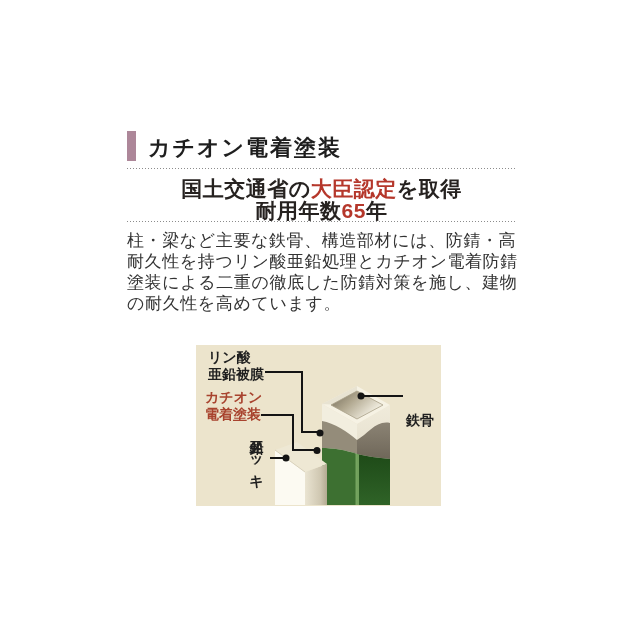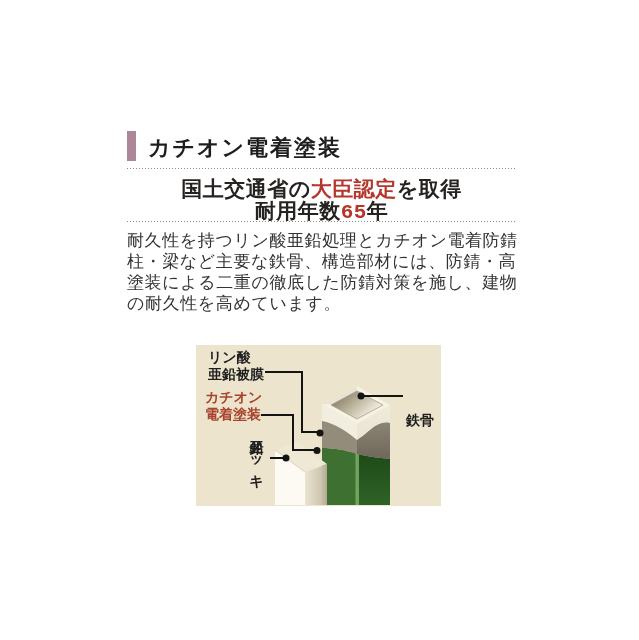--- a/index.html
+++ b/index.html
@@ -10,21 +10,21 @@
   .page-title{position:absolute;left:148px;top:133px;font-size:22px;font-weight:bold;
               color:#1e1e1e;letter-spacing:2px;white-space:nowrap;}
   
   .dotted{position:absolute;left:127px;width:389px;height:2px;
           background-image:repeating-linear-gradient(to right,#8c8c8c 0 1px,transparent 1px 3px);
           background-size:3px 1px;background-repeat:repeat-x;background-position:0 0;}
   .dotted.rule1{top:168px;}
   .dotted.rule2{top:221px;}
   
   .cert-line{position:absolute;left:127px;width:389px;text-align:center;
-             font-family:Liberation Mono, monospace;font-weight:bold;color:#262220;
+             font-family:Liberation Sans, sans-serif;font-weight:bold;color:#262220;
              font-size:21px;letter-spacing:0.5px;white-space:nowrap;}
   .cert-line.l1{top:175px;}
   .cert-line.l2{top:197px;}
   .cert-red{color:#b5372b;}
   
   .body-text{position:absolute;left:127px;top:230px;width:392px;font-size:17px;
              line-height:21px;letter-spacing:0.6px;color:#333333;white-space:nowrap;}
   
   .panel{position:absolute;left:196px;top:345px;width:245px;height:161px;background:#ece4cc;}
   .panel svg{position:absolute;left:0;top:0;}
@@ -41,22 +41,22 @@
   <div class="title-bar"></div>
   <div class="page-title">カチオン電着塗装</div>
 
   <div class="dotted rule1"></div>
   <div class="dotted rule2"></div>
 
   <div class="cert-line l1"><span>国土交通省の</span><span class="cert-red">大臣認定</span><span>を取得</span></div>
   <div class="cert-line l2"><span>耐用年数</span><span class="cert-red">65</span><span>年</span></div>
 
   <div class="body-text">
+    <div>柱・梁など主要な鉄骨、構造部材には、防錆・高</div>
     <div>耐久性を持つリン酸亜鉛処理とカチオン電着防錆</div>
-    <div>柱・梁など主要な鉄骨、構造部材には、防錆・高</div>
     <div>塗装による二重の徹底した防錆対策を施し、建物</div>
     <div>の耐久性を高めています。</div>
   </div>
 
   <div class="panel">
     <svg width="245" height="161" viewBox="196 345 245 161">
       <defs>
         <linearGradient id="gradRight" x1="0" y1="0" x2="0" y2="1">
           <stop offset="0" stop-color="#f0ebdb"></stop>
           <stop offset="1" stop-color="#dbd4c0"></stop>

